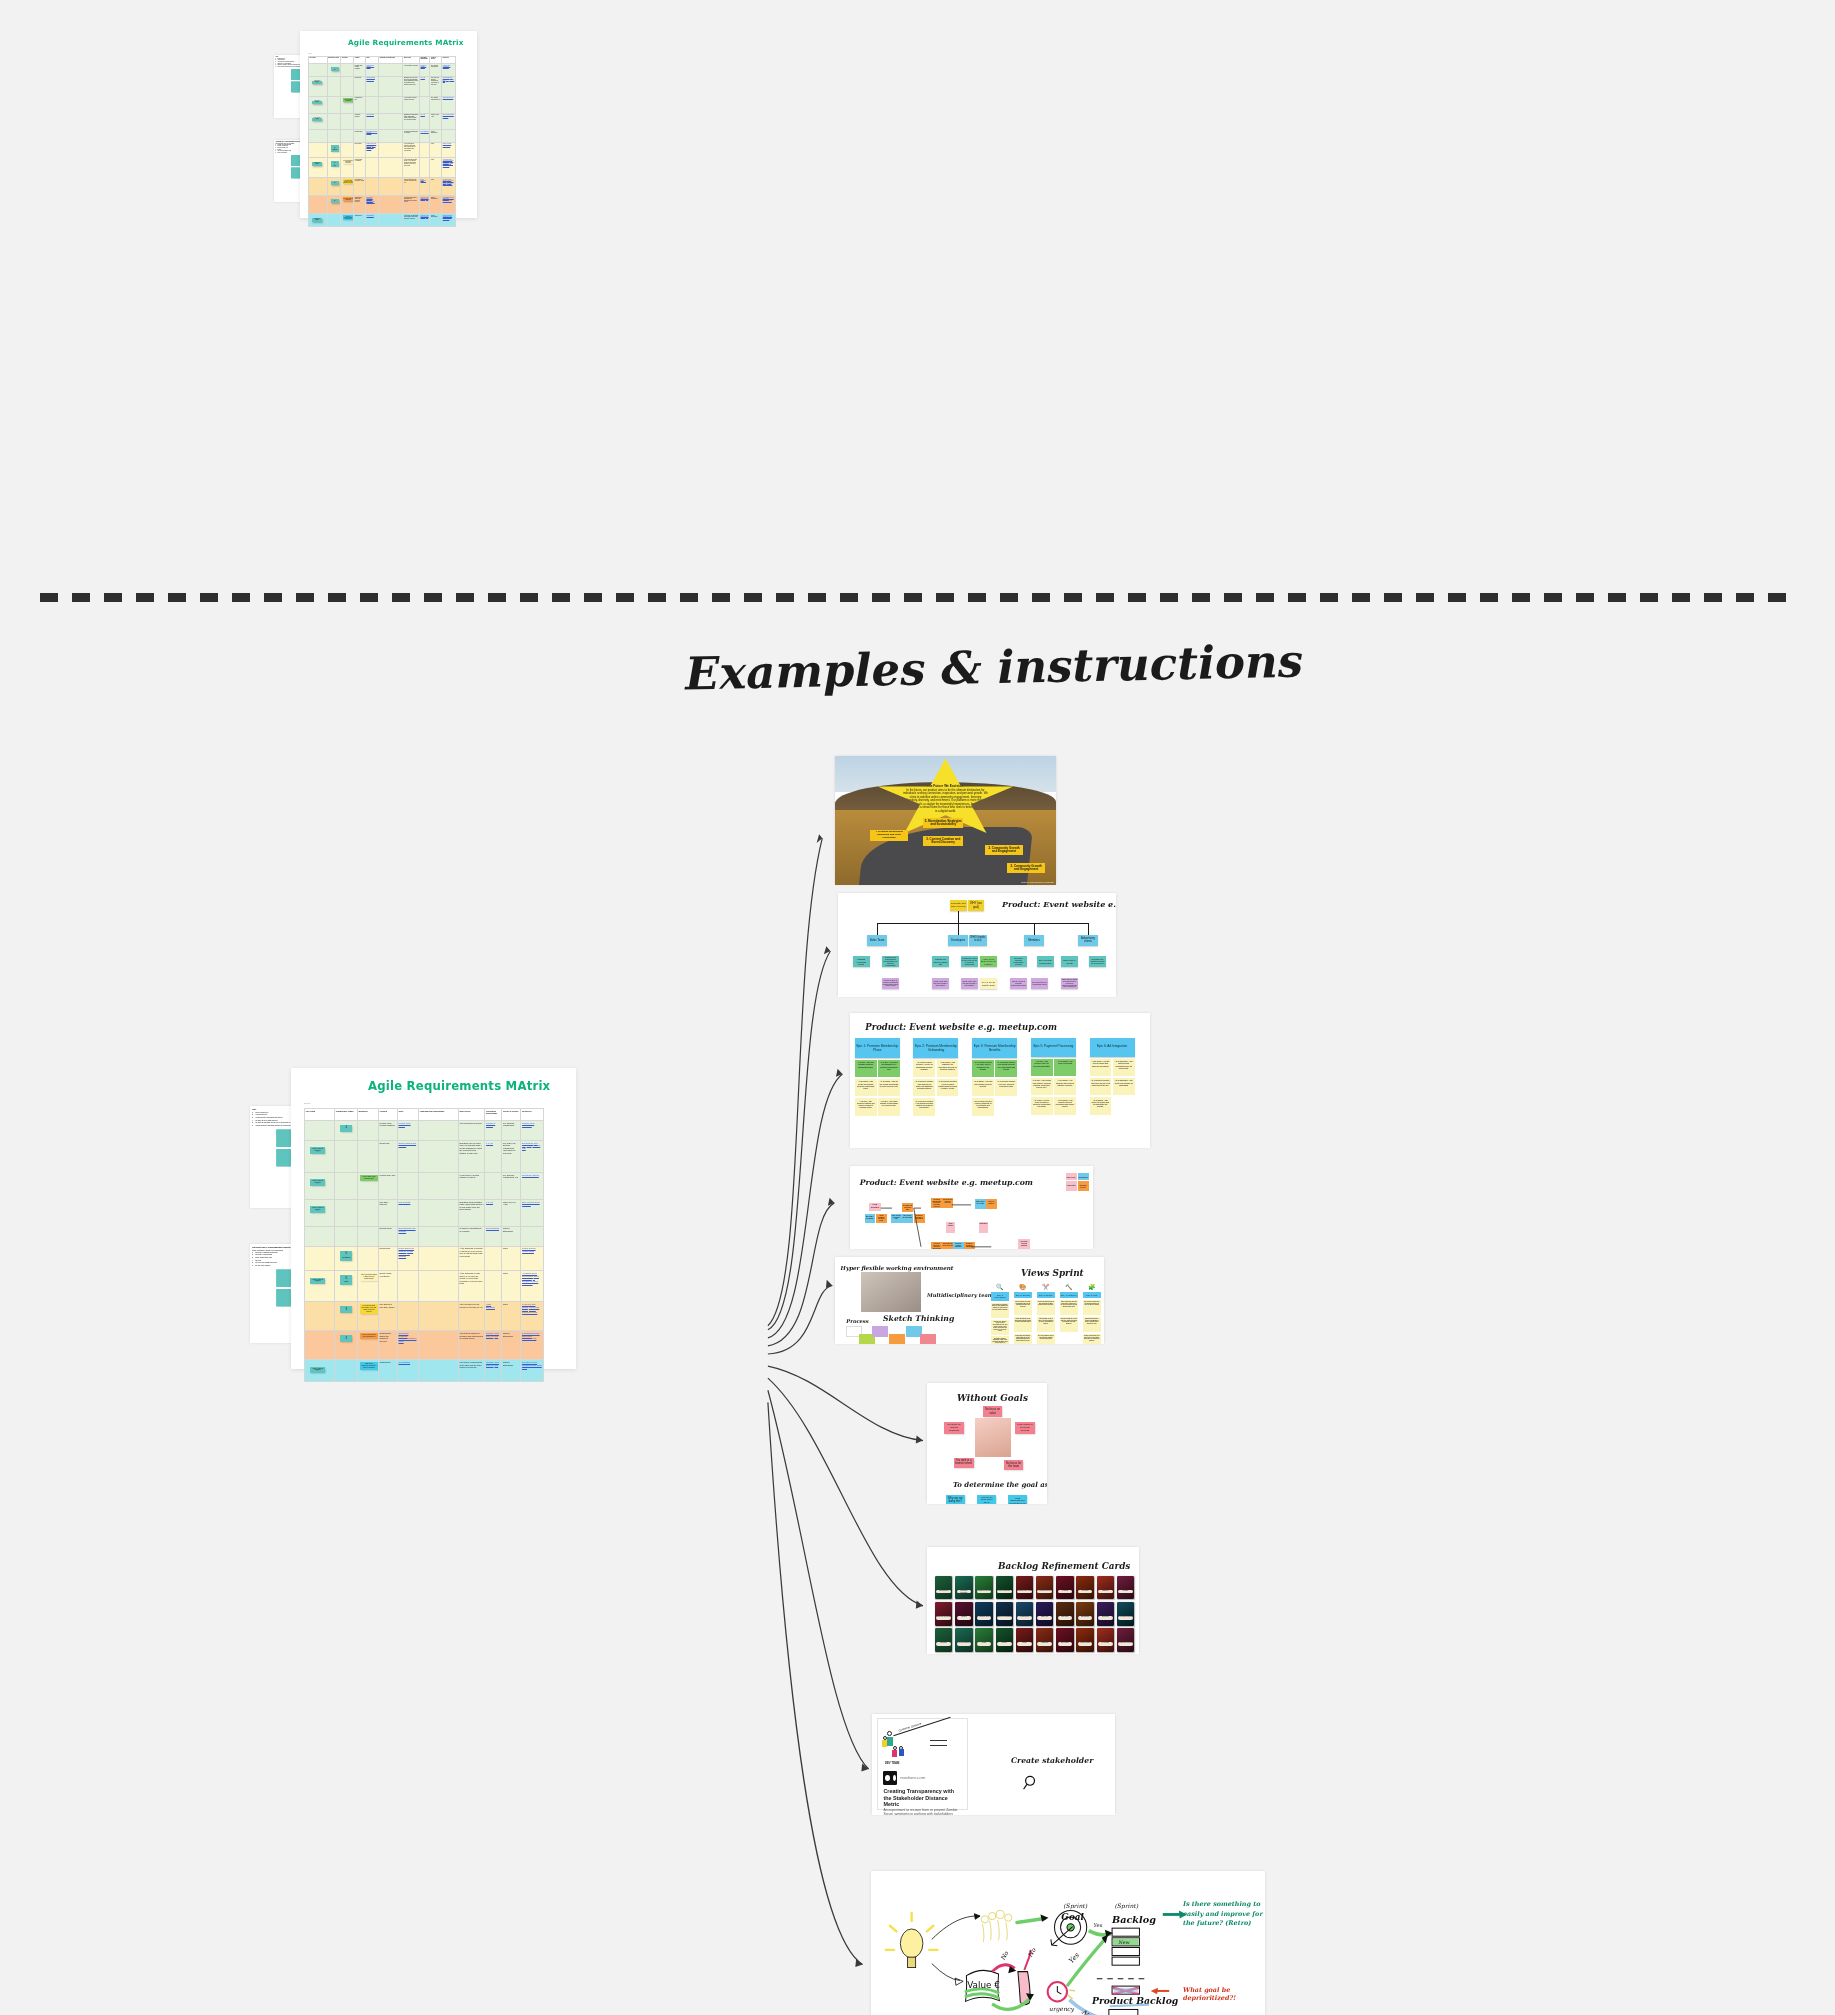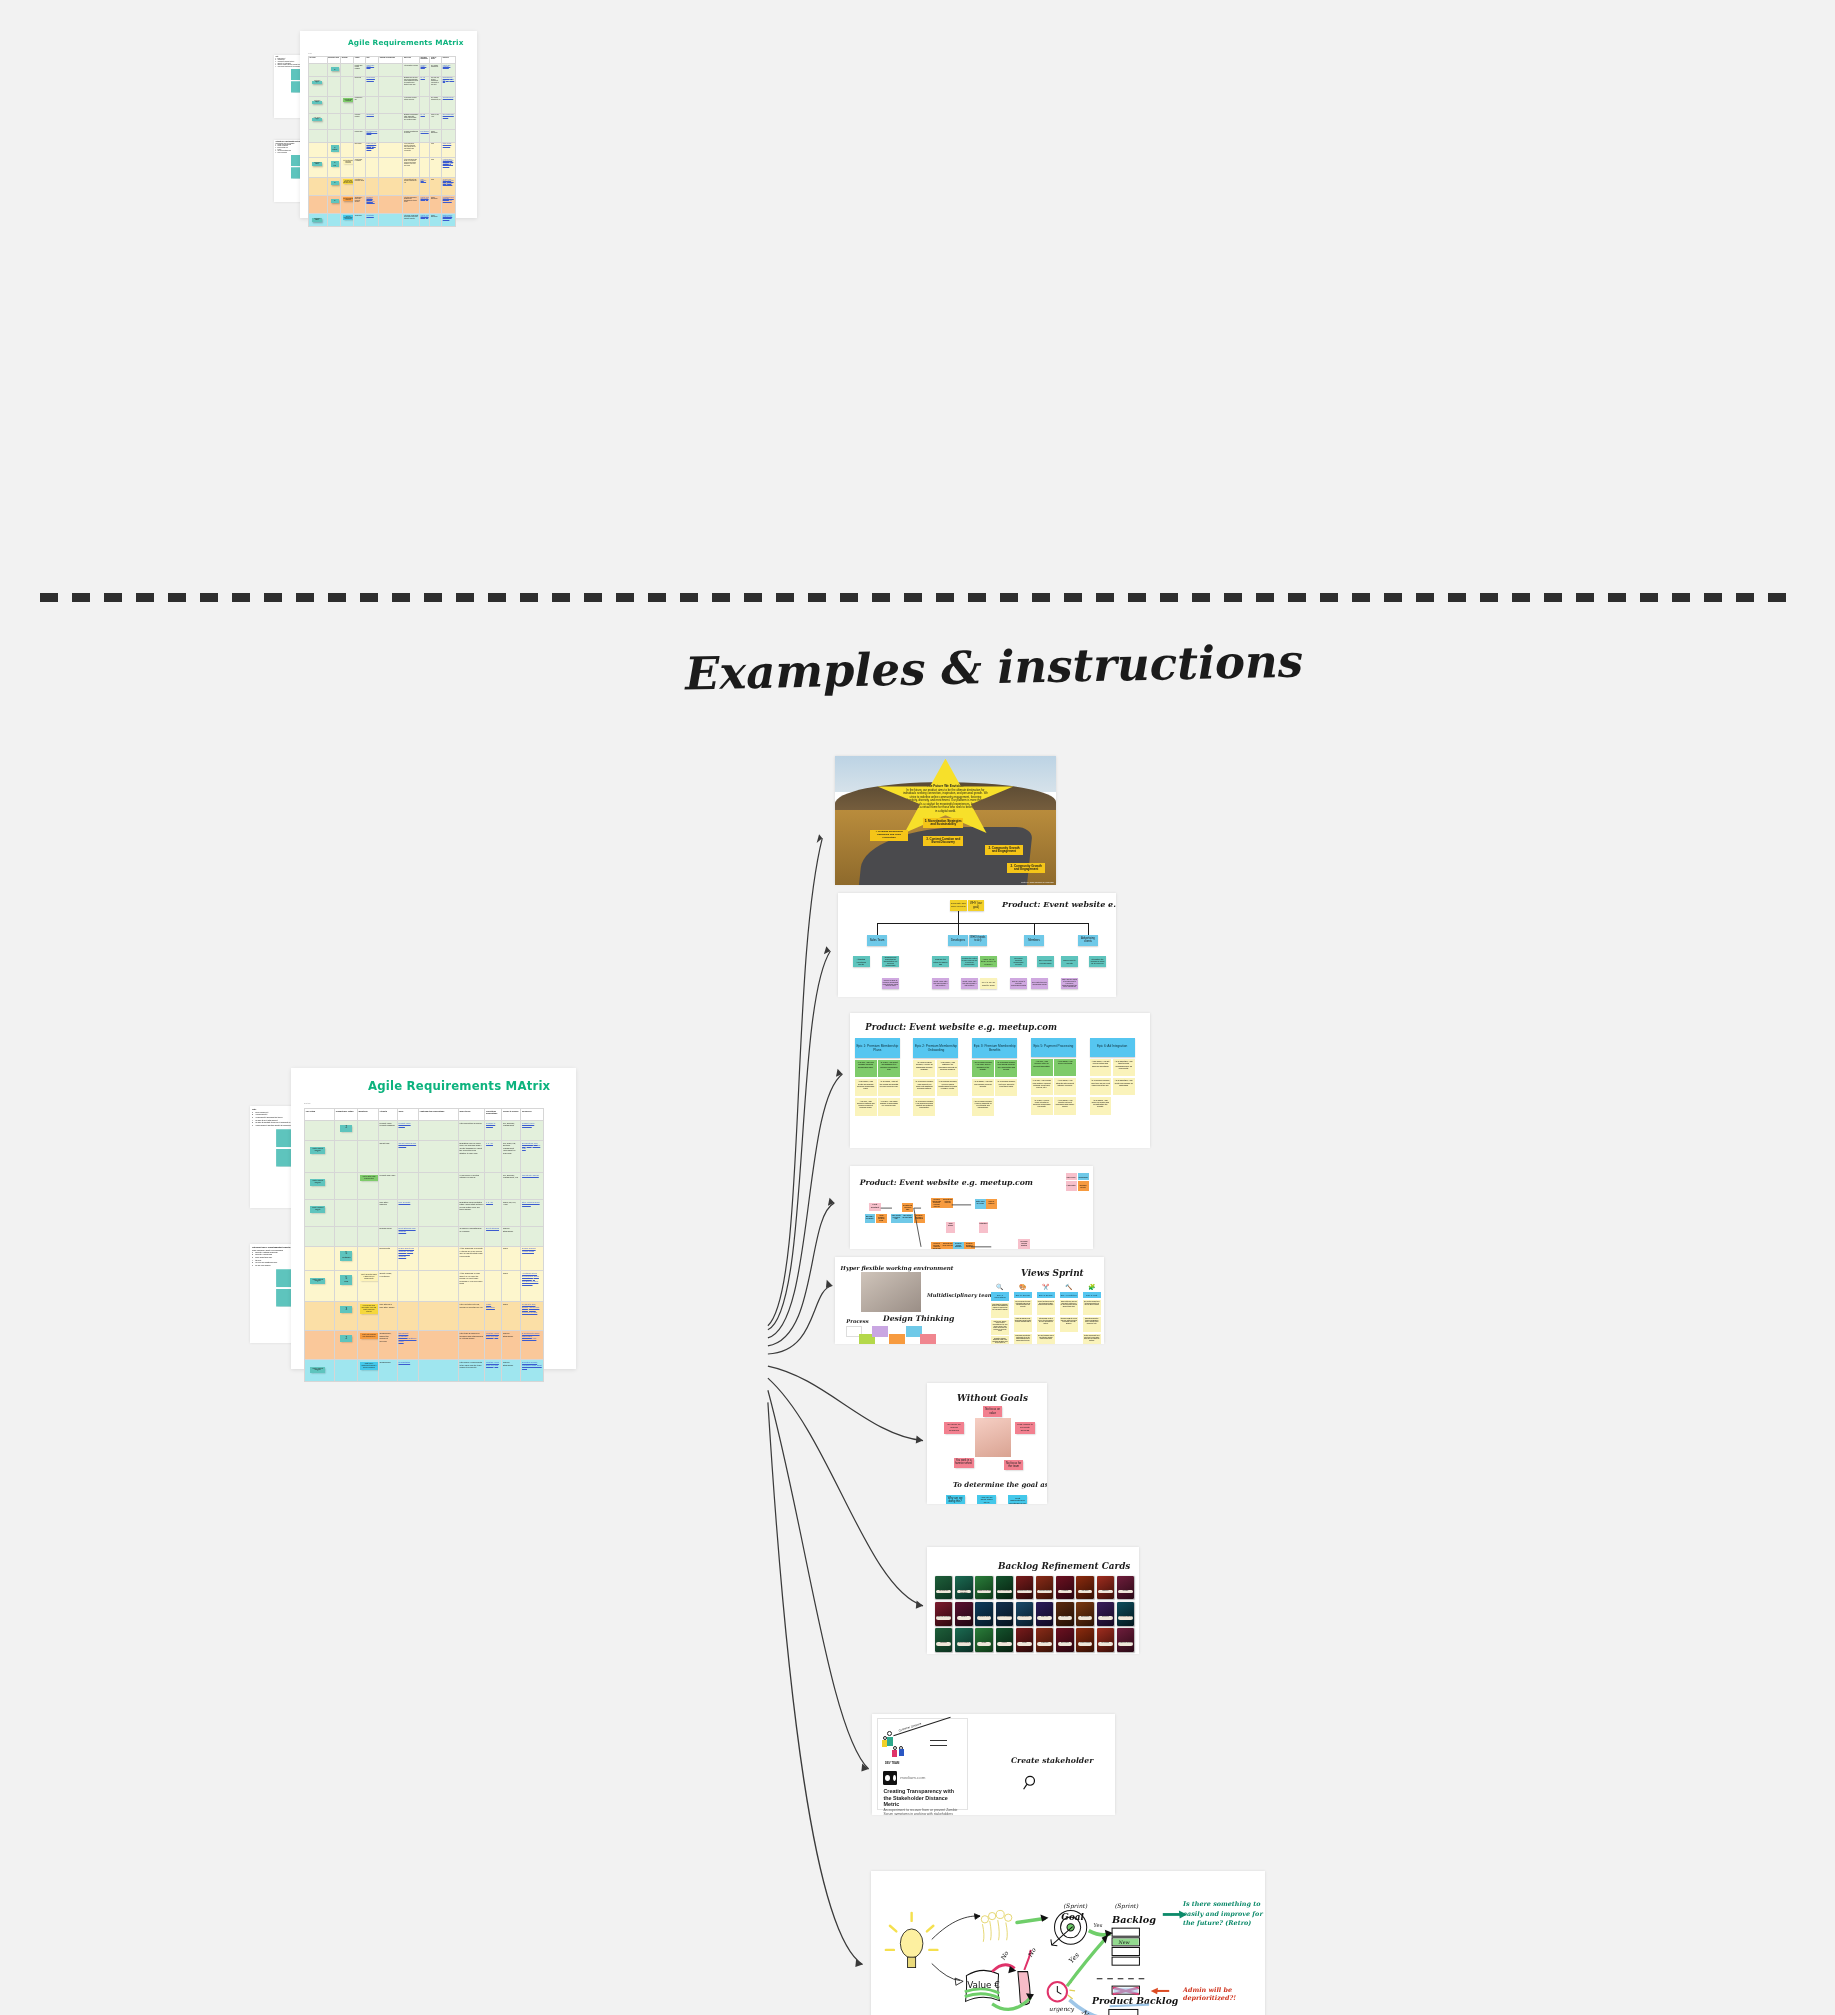--- a/index.html
+++ b/index.html
@@ -724,21 +724,21 @@
       <svg style="position:absolute;left:0;top:0;width:243px;height:83px;pointer-events:none;" viewBox="0 0 602 205" width="243" height="83">
         <path d="M300,200 L350,200" stroke="#333" stroke-width="2" fill="none"></path>
       </svg>
     </div>
 </div>
 
 <div class="panel" id="p-design" style="left:835px;top:1257px;width:269px;height:87px;">
   <div class="hd hand" style="left:5.6px;top:8px;font-size:5.6px;">Hyper flexible working environment</div>
   <div style="position:absolute;left:26px;top:15.3px;width:60px;height:40px;background:linear-gradient(145deg,#cfc4ba,#9a8e86);"></div>
   <div class="hd hand" style="left:92px;top:35px;font-size:5.2px;">Multidisciplinary team</div>
-  <div class="hd hand" style="left:48px;top:57px;font-size:7.7px;">Design Thinking</div>
+  <div class="hd hand" style="left:48px;top:57px;font-size:7.7px;">Sketch Thinking</div>
   <div class="hd hand" style="left:11.3px;top:61px;font-size:5.2px;">Process</div>
   <div style="position:absolute;left:10.5px;top:69px;width:16px;height:10.5px;background:#fff;border:0.4px solid #ddd;"></div>
   <div style="position:absolute;left:24px;top:77px;width:16px;height:10.5px;background:#b4d84a;"></div>
   <div style="position:absolute;left:37px;top:69px;width:16px;height:10.5px;background:#c9a6e2;"></div>
   <div style="position:absolute;left:54px;top:77px;width:16px;height:10.5px;background:#f79b3f;"></div>
   <div style="position:absolute;left:71px;top:69px;width:16px;height:10.5px;background:#6fc9e8;"></div>
   <div style="position:absolute;left:85px;top:77px;width:16px;height:10.5px;background:#f0868f;"></div>
   <div class="hd hand" style="left:186px;top:10.5px;font-size:8.9px;">Views Sprint</div>
   <div id="dscols" style="position: absolute; inset: 27px 3.2px 2.4px 156px; display: flex; gap: 4.8px;">
       <div style="width: 19.3px;">
@@ -1010,15 +1010,15 @@
     <rect x="592" y="368" width="68" height="15" fill="#9ec6e8" opacity=".75"></rect>
     <text x="604" y="381" font-size="12" font-family="DejaVu Serif, serif" font-style="italic" fill="#111">New</text>
     <path d="M492,320 q40,36 82,46" stroke="#9ec6e8" stroke-width="9" fill="none"></path>
       <polygon points="584,370 564,360 566,380" fill="#111"></polygon>
     <text x="522" y="352" font-size="17" font-family="DejaVu Serif, serif" font-style="italic" fill="#111" transform="rotate(48 522 352)">No</text>
 
     <path d="M724,108 l52,0" stroke="#0d8a6a" stroke-width="7" fill="none"></path>
       <polygon points="784,108 764,98 766,118" fill="#0d8a6a"></polygon>
   </svg>
   <div class="sk-txt hand" style="left:312px;top:29px;width:81px;font-size:6.4px;color:#0d8a6a;line-height:1.5;">Is there something to easily and improve for the future? (Retro)</div>
-  <div class="sk-txt hand" style="left:312px;top:115px;width:81px;font-size:6.4px;color:#d0341e;">Admin will be deprioritized?!</div>
+  <div class="sk-txt hand" style="left:312px;top:115px;width:81px;font-size:6.4px;color:#d0341e;">What goal be deprioritized?!</div>
 </div>
 
 
 </body></html>

